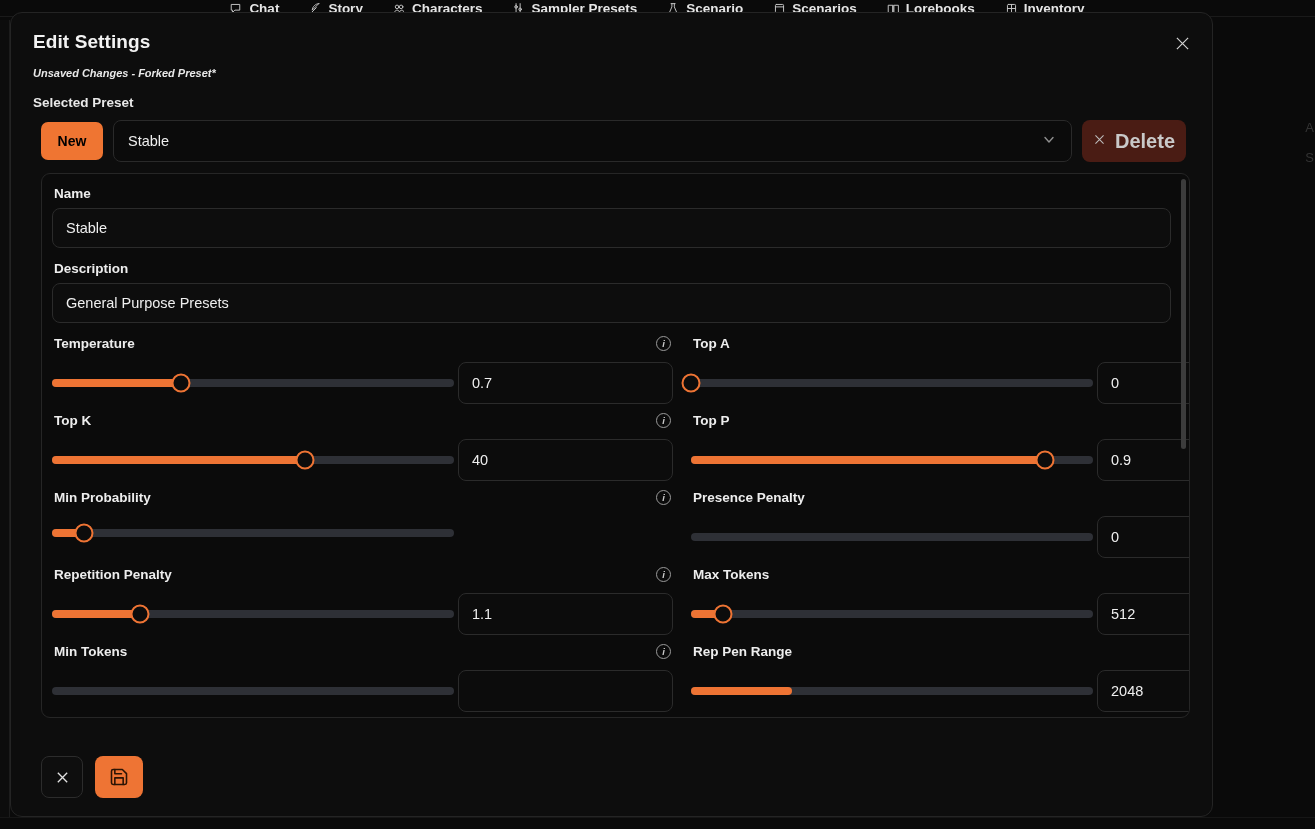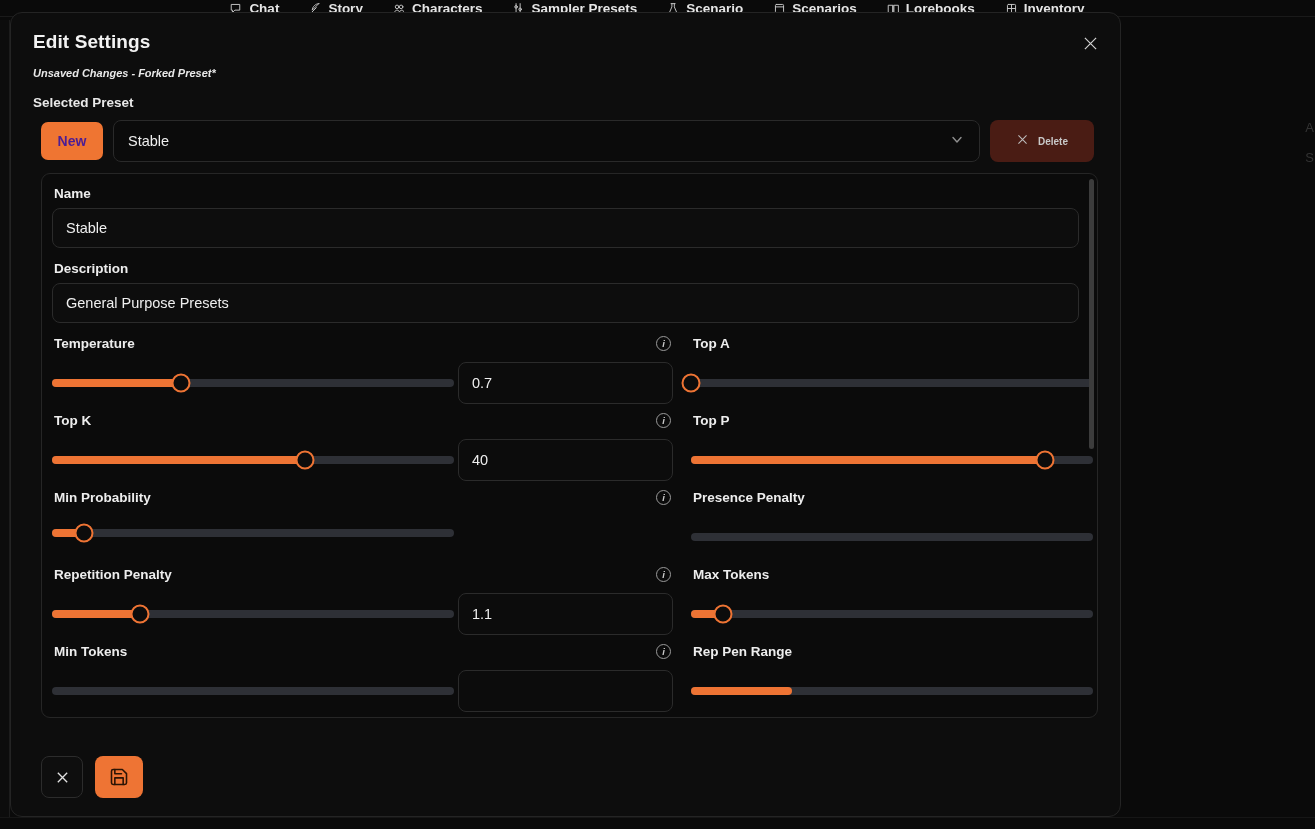--- a/index.html
+++ b/index.html
@@ -31,21 +31,21 @@
   }
   .bg-sidebar-right {
     position: absolute; right: 0; top: 20px; width: 12px; height: 800px;
     color: #2e2e2e; font-size: 12px;
   }
   .ghost-letter { position: absolute; right: 1px; color: #333; font-size: 13px; }
 
   
   .modal {
     position: absolute; left: 10px; top: 12px;
-    width: 1111px; height: 805px;
+    width: 1203px; height: 805px;
     background: #0d0d0d;
     border: 1px solid #242424;
     border-radius: 12px;
     display: flex; flex-direction: column;
     overflow: hidden;
   }
 
   .modal-header { position: relative; padding: 18px 24px 0 22px; flex: 0 0 auto; }
   .modal-title {
     font-size: 19px; font-weight: 700; color: #f2f2f2; letter-spacing: .1px;
@@ -65,42 +65,42 @@
     font-size: 13.5px; font-weight: 700; color: #e8e8e8;
     padding: 16px 0 0 22px;
   }
 
   
   .preset-row {
     display: flex; align-items: center; gap: 10px;
     padding: 10px 26px 0 30px;
   }
   .btn-new {
-    background: #ef7532; color: #4c1d95;
+    background: #ef7532; color: #000000;
     border: none; border-radius: 7px;
     font-size: 14px; font-weight: 600;
     width: 62px; height: 38px; cursor: pointer;
     font-family: "Liberation Sans", sans-serif;
   }
   .preset-select {
     position: relative; flex: 1; height: 42px;
     background: #0b0b0b; border: 1px solid #2a2a2a; border-radius: 8px;
     display: flex; align-items: center; padding: 0 14px;
     color: #efefef; font-size: 14.5px; cursor: pointer;
   }
   .preset-select .chev {
     position: absolute; right: 14px; top: 50%; transform: translateY(-50%);
     color: #8f8f8f;
   }
   .btn-delete {
     background: #4a1c14; color: #c9c9c9;
     border: none; border-radius: 8px;
     width: 104px; height: 42px; cursor: pointer;
     display: flex; align-items: center; justify-content: center; gap: 9px;
-    font-size: 10px; font-weight: 700;
+    font-size: 20px; font-weight: 700;
     font-family: "Liberation Sans", sans-serif;
   }
   .btn-delete .x { font-size: 14px; font-weight: 400; color: #bdbdbd; }
 
   
   .scroll-wrap {
     margin: 11px 22px 0 30px;
     border: 1px solid #262626; border-radius: 9px;
     background: #0b0b0b;
     position: relative;

